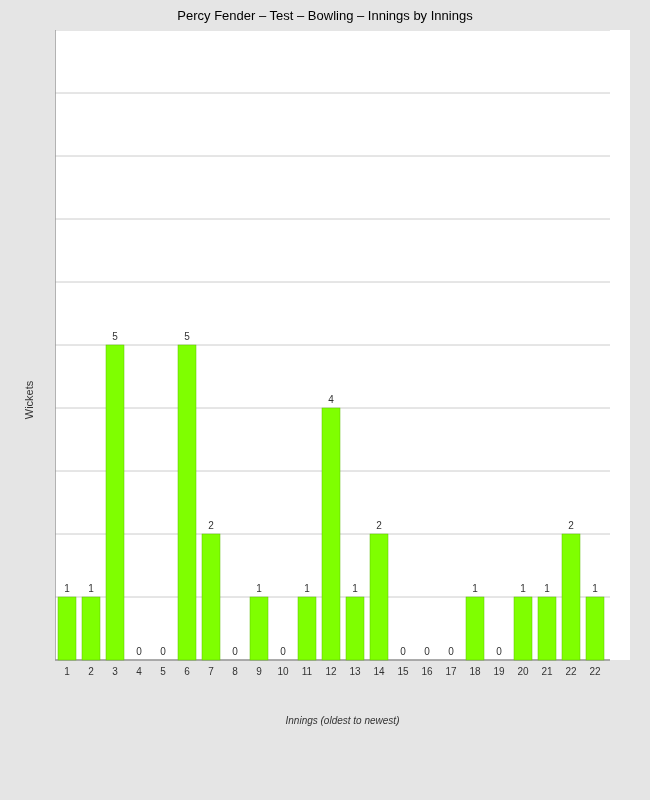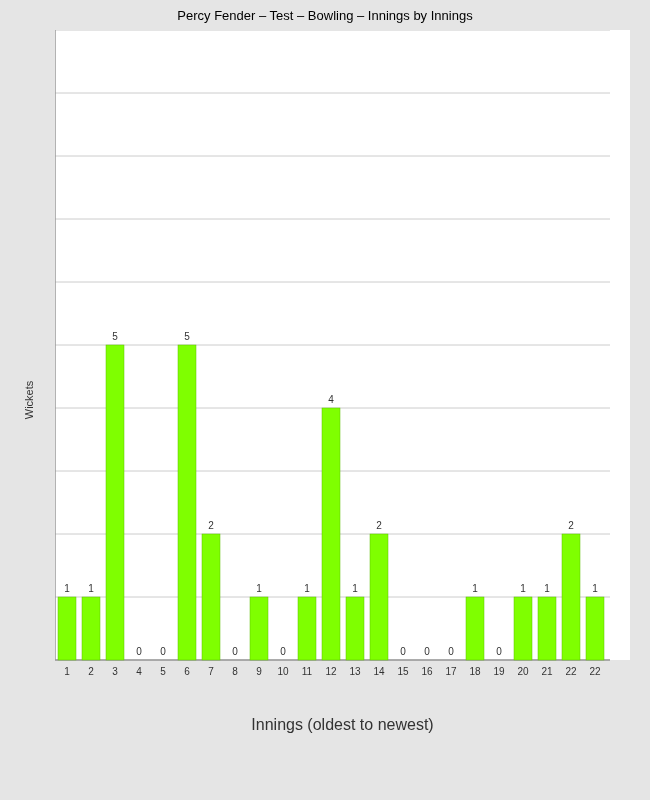--- a/index.html
+++ b/index.html
@@ -44,21 +44,21 @@
     }
   </style>
 </head>
 <body>
 
 <div class="chart-container">
   <div class="chart-title">Percy Fender – Test – Bowling – Innings by Innings</div>
 
   <div class="y-axis-label">Wickets</div>
 
-  <div style="position:absolute; bottom:66px; left:55px; right:20px; text-align:center; font-size:16px; color:#333;">Innings (oldest to newest)</div>
+  <div style="position:absolute; bottom:74px; left:55px; right:20px; text-align:center; font-size:10px; color:#333;font-style:italic;">Innings (oldest to newest)</div>
 
   <svg style="position:absolute; left:55px; top:30px; right:0; width:575px; height:690px;" viewBox="0 0 575 690">
 
     <rect x="0" y="0" width="575" height="630" fill="#fff"></rect>
 
     <line x1="0" y1="630" x2="555" y2="630" stroke="#ccc" stroke-width="1"></line>
     <text x="-5" y="633" text-anchor="end" font-size="11" fill="#333">0</text>
 
     <line x1="0" y1="567" x2="555" y2="567" stroke="#ccc" stroke-width="1"></line>
     <text x="-5" y="570" text-anchor="end" font-size="11" fill="#333">1</text>

